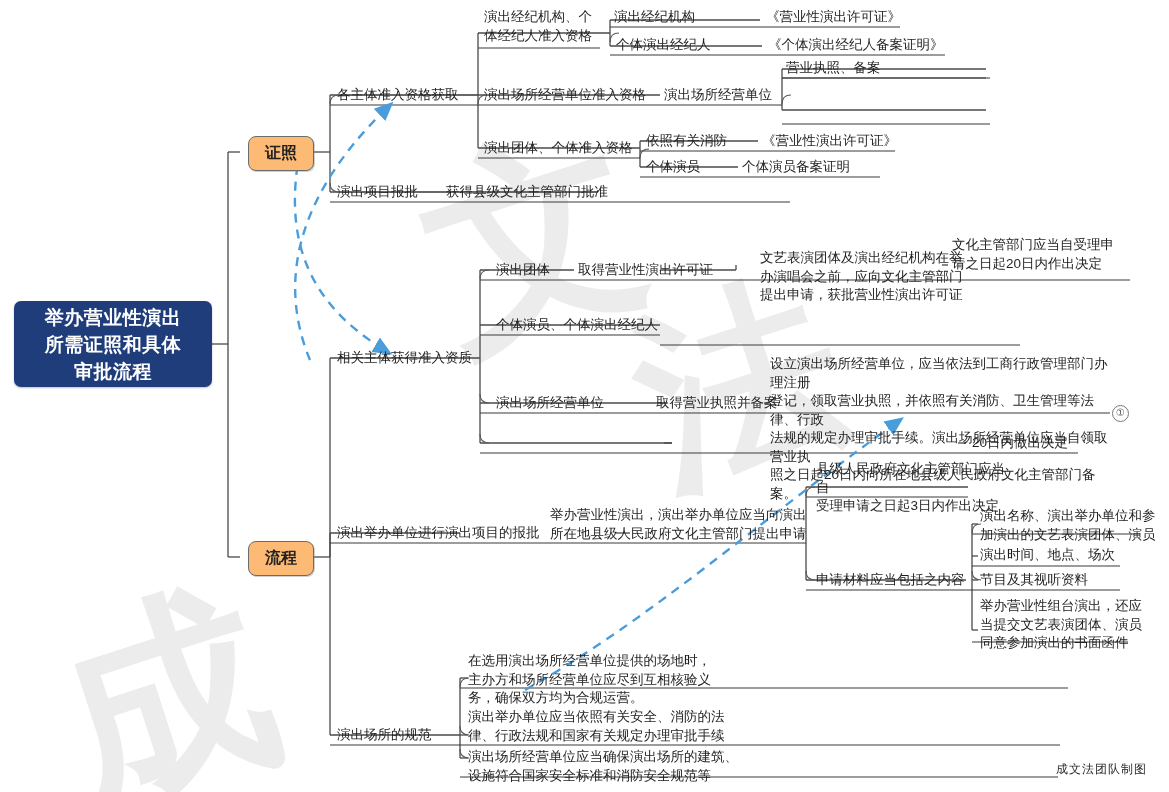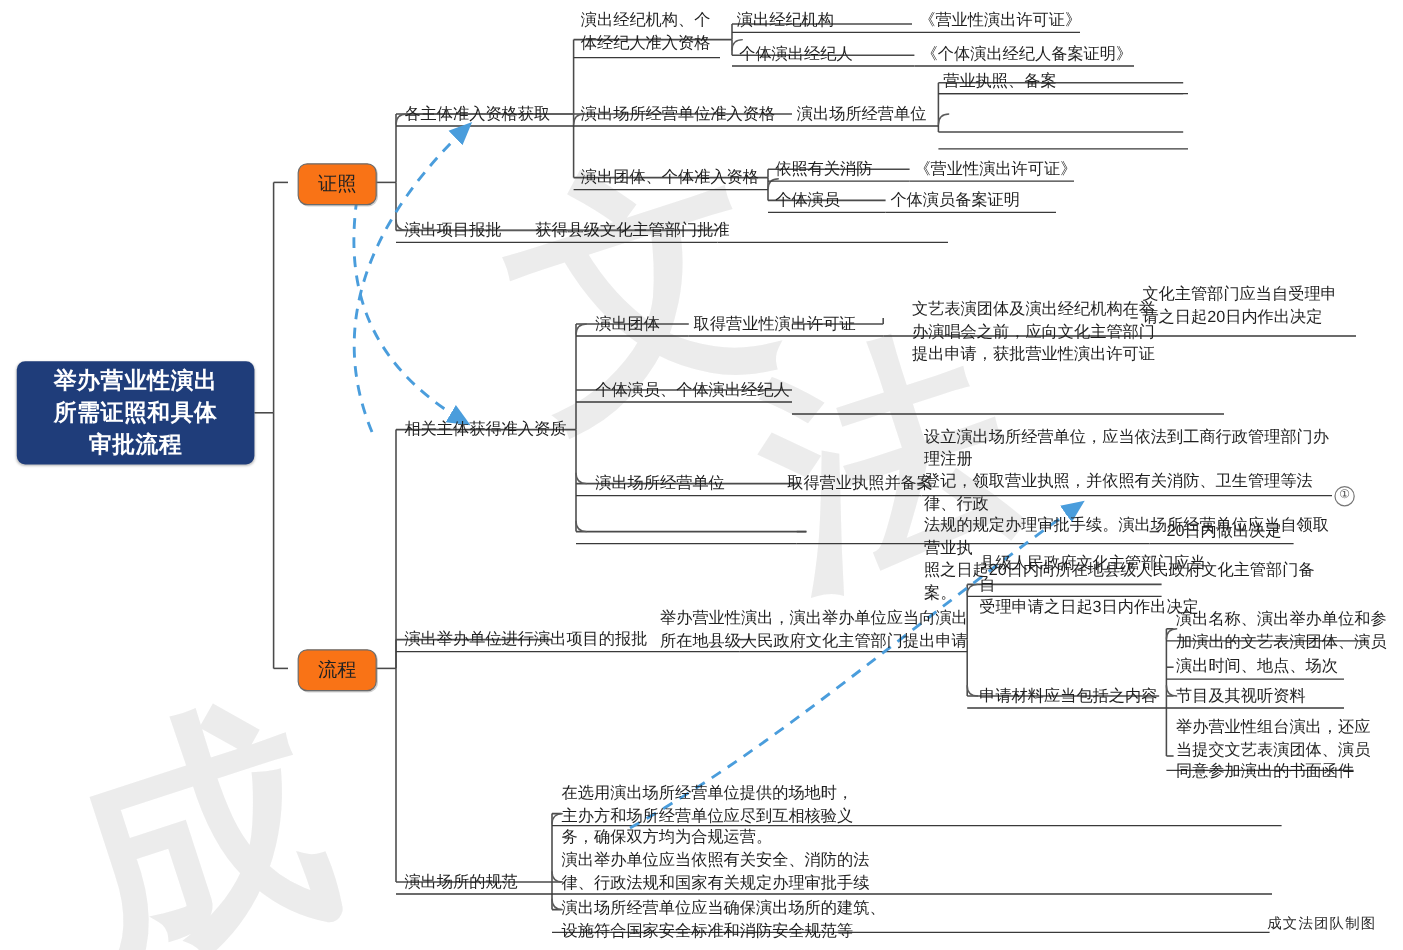--- a/index.html
+++ b/index.html
@@ -26,25 +26,25 @@
     line-height:27px;
     text-align:center;
     display:flex;align-items:center;justify-content:center;
     box-shadow:0 1px 2px rgba(0,0,0,.25);
     letter-spacing:.5px;
     white-space:pre-line;
   }
   
   .l1{
     position:absolute;
-    background:#f97316;
+    background:#fdba74;
     border:1.6px solid #6b6b6b;
     border-radius:8px;
     font-size:16px;
-    font-weight:normal;
+    font-weight:bold;
     color:#222;
     text-align:right;
     display:flex;align-items:center;justify-content:center;
     box-shadow:1px 1px 0 rgba(120,120,120,.35);
   }
   .circ{
     position:absolute;
     width:15px;height:15px;border:1px solid #777;border-radius:50%;
     font-size:10px;line-height:14px;text-align:center;color:#555;
     background:#fff;

